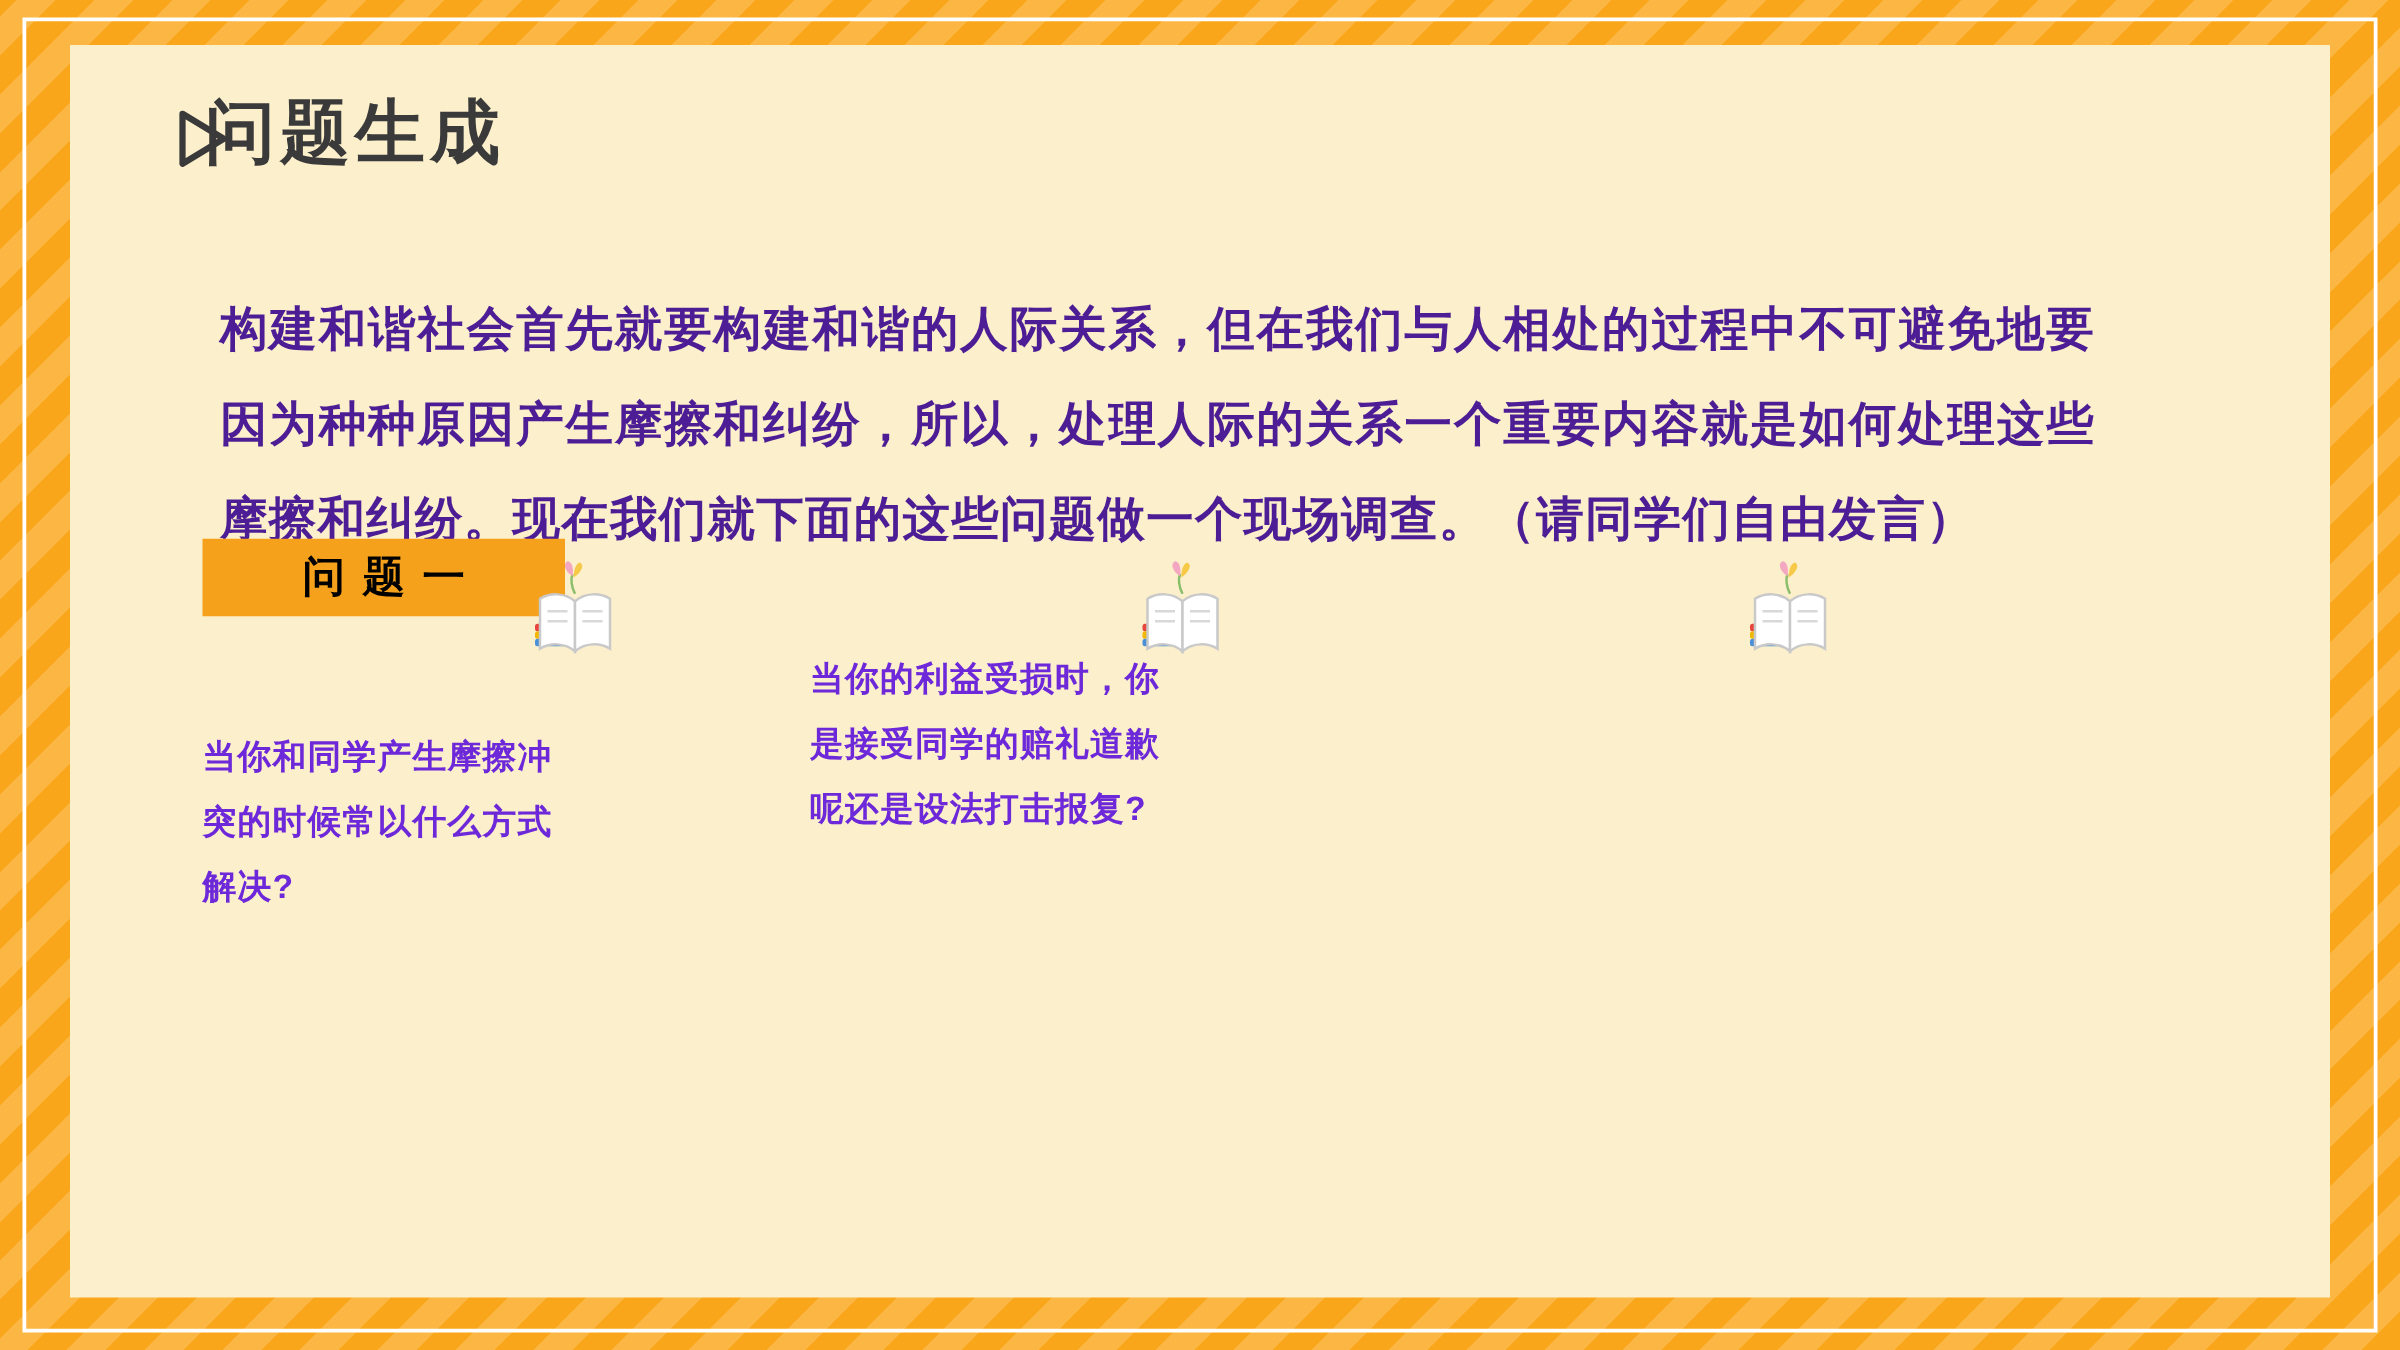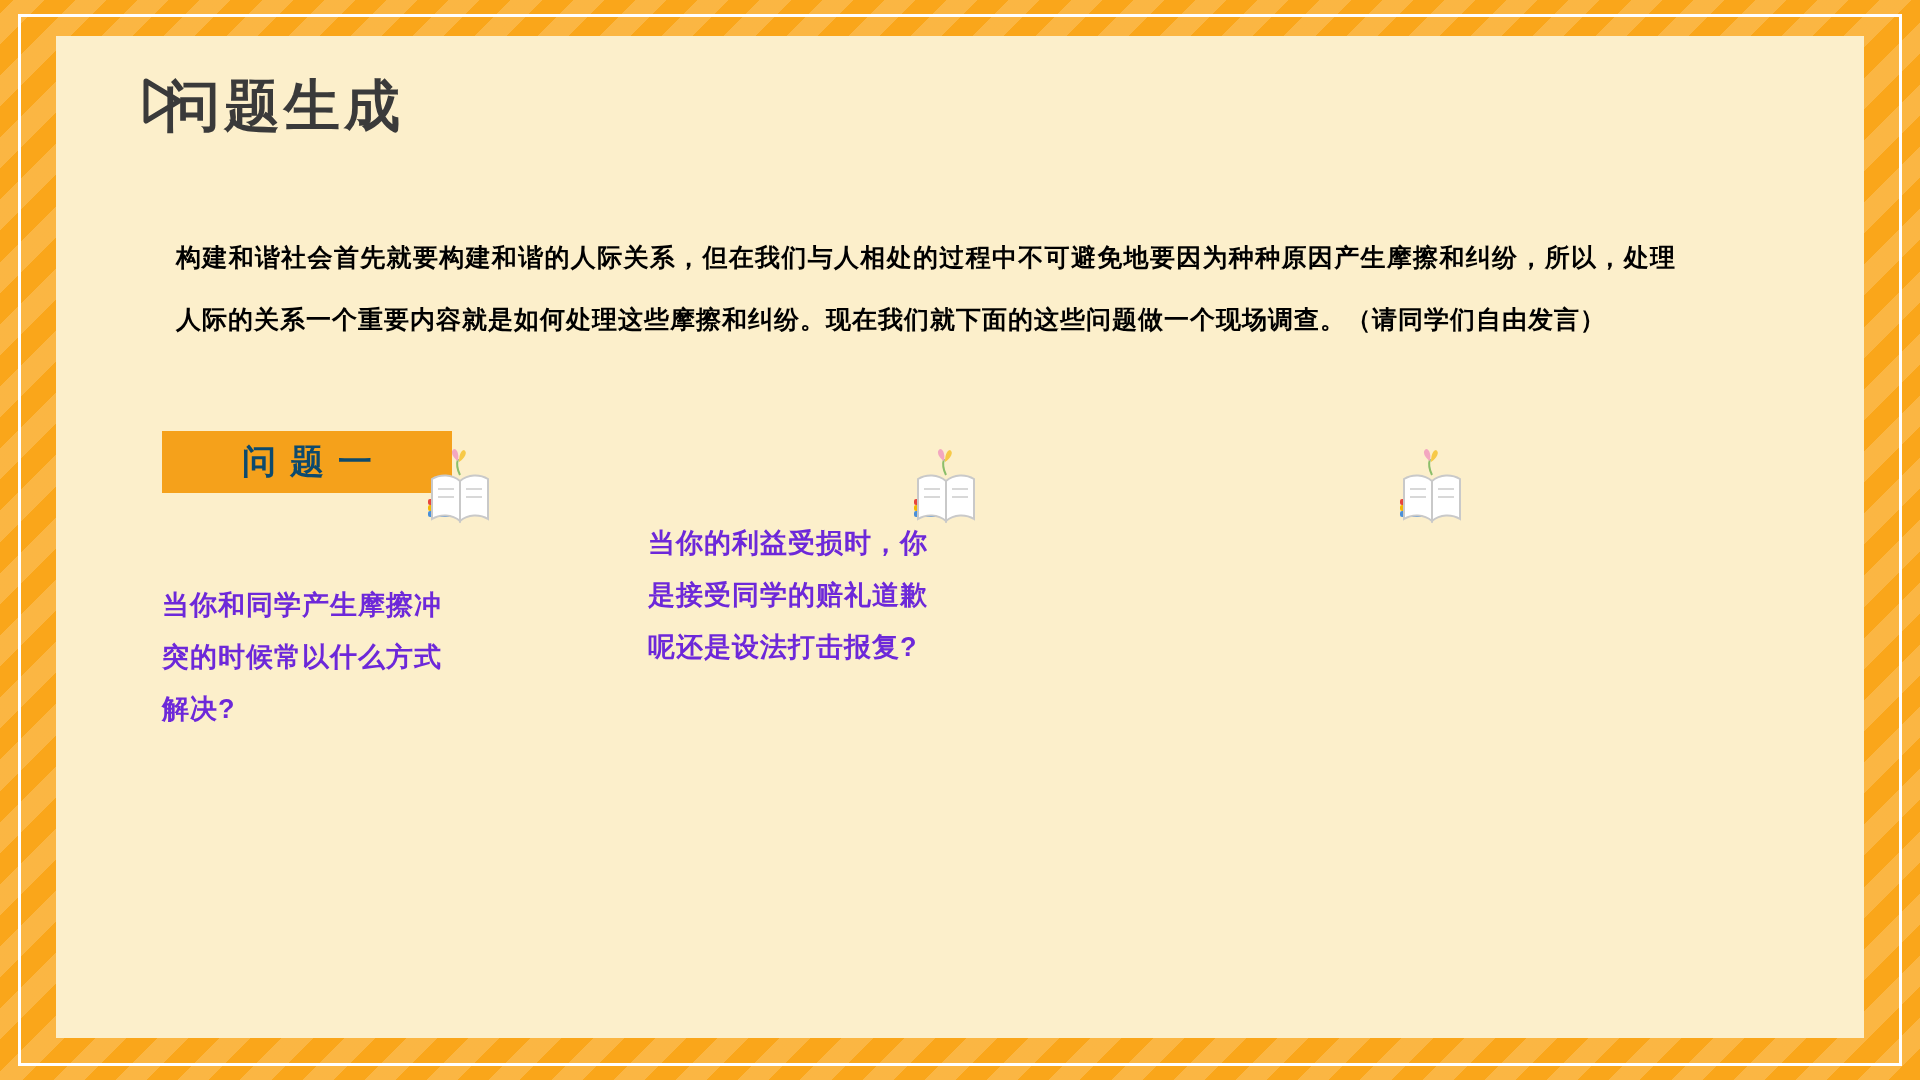--- a/index.html
+++ b/index.html
@@ -54,21 +54,21 @@
     background: #FCEFCB;
     box-sizing: border-box;
   }
 
   
   .title-row {
     position: absolute;
     left: 50px;
     top: 42px;
     display: flex;
-    align-items: flex-start;
+    align-items: flex-end;
     gap: 22px;
   }
   .play-triangle {
     width: 0;
     height: 0;
     border-top: 23px solid transparent;
     border-bottom: 23px solid transparent;
     border-left: 36px solid transparent;
     position: relative;
   }
@@ -82,24 +82,24 @@
     line-height: 1;
     white-space: nowrap;
   }
 
   
   .paragraph {
     position: absolute;
     left: 120px;
     top: 190px;
     width: 1500px;
-    font-size: 25px;
-    font-weight: bold;
-    line-height: 62px;
-    color: #000000;
+    font-size: 38px;
+    font-weight: bold;
+    line-height: 76px;
+    color: #4c1d95;
     letter-spacing: 1px;
     text-align: justify;
   }
 
   
   .columns {
     position: absolute;
     left: 106px;
     top: 395px;
     right: 40px;
@@ -116,21 +116,21 @@
     width: 290px;
     height: 62px;
     background: #F5A11B;
     display: flex;
     align-items: center;
     justify-content: center;
   }
   .tag-label {
     font-size: 34px;
     font-weight: bold;
-    color: #0c4a6e;
+    color: #000000;
     letter-spacing: 14px;
     text-indent: 14px;
   }
 
   .book {
     position: absolute;
     left: 252px;
     top: 10px;
     width: 92px;
     height: 92px;

